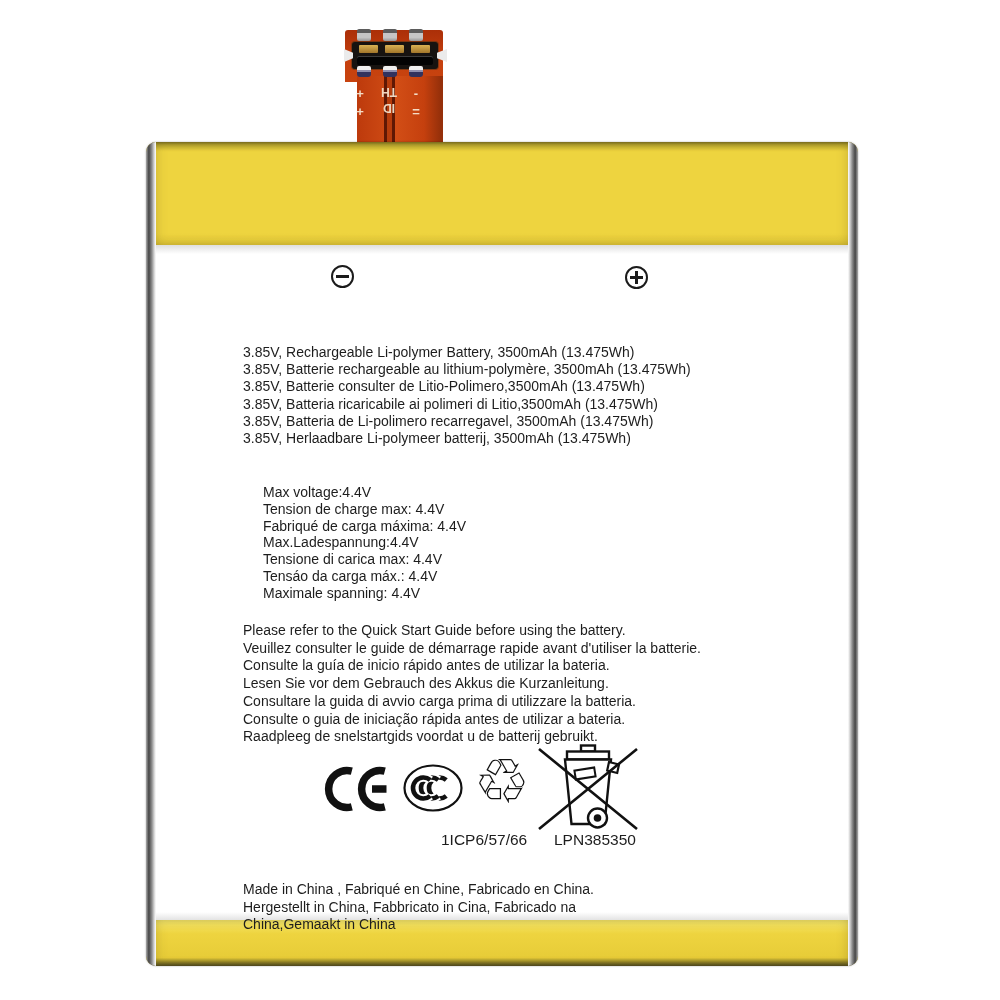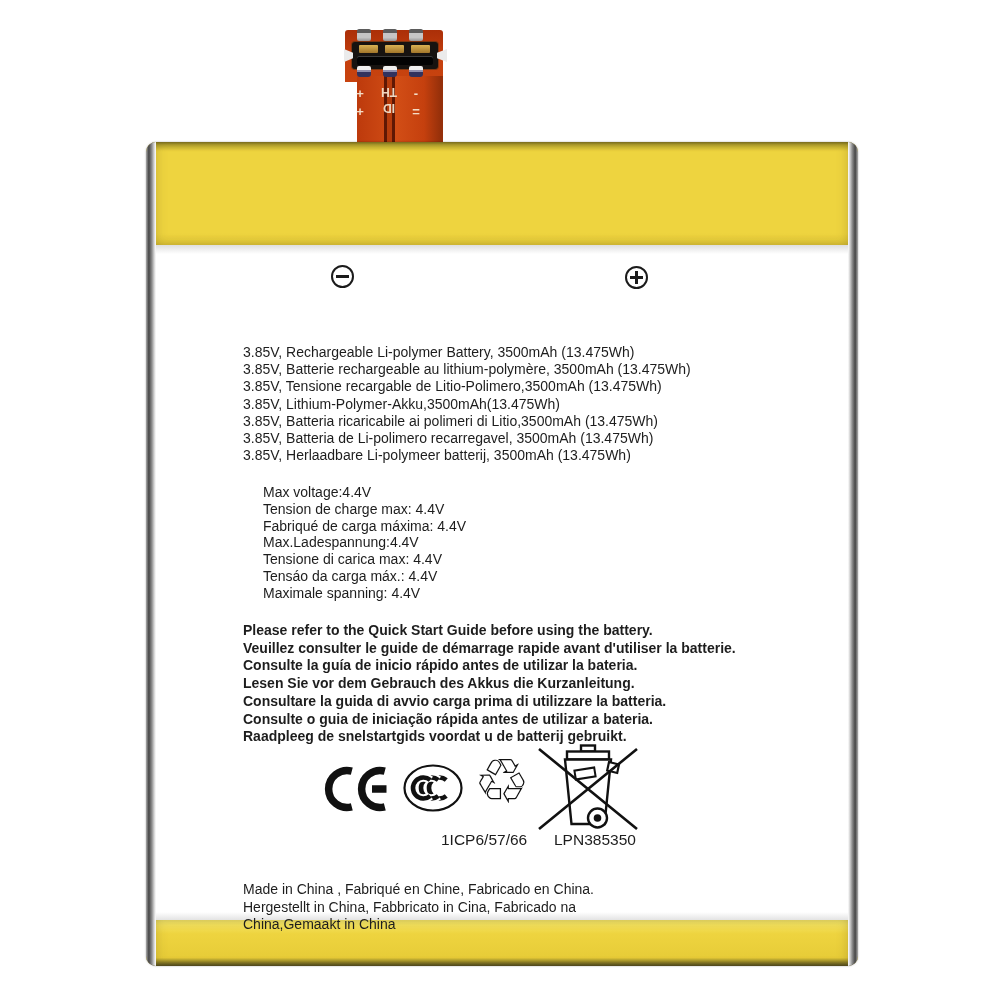--- a/index.html
+++ b/index.html
@@ -55,21 +55,21 @@
     margin-top:-1.2px; background:#1b1b1b; }
   .polarity.plus::after { content:""; position:absolute; top:3px; bottom:3px; left:50%; width:2.4px;
     margin-left:-1.2px; background:#1b1b1b; }
   .pol-minus { left:185px; top:123px; }
   .pol-plus  { left:479px; top:124px; }
 
   
   .tblock { color:#1d1d1d; font-size:14px; }
   .blk-specs  { left:97px; top:202px; line-height:17.2px; }
   .blk-maxv   { left:97px; top:342px; line-height:16.8px;margin-left:20px; }
-  .blk-guide  { left:97px; top:480px; line-height:17.7px;font-weight:bold; }
+  .blk-guide  { left:97px; top:480px; line-height:17.7px; }
   .blk-origin { left:97px; top:711px; line-height:17.6px;margin-top:28px; }
   .code { color:#1d1d1d; font-size:15.5px;margin-left:16px; }
   .code-cell { left:279px; top:689px; }
   .code-part { left:392px; top:689px; }
 
   
   .mark { color:#111; }
   .ce-mark  { left:178px; top:623px; }
   .ccc-mark { left:256px; top:621px; }
   .recycle  { left:328px; top:608px; font-family:"DejaVu Sans",sans-serif; font-size:62px; line-height:64px; }
@@ -117,22 +117,21 @@
     <div class="abs band-bottom"></div>
     <div class="abs edge edge-left"></div>
     <div class="abs edge edge-right"></div>
 
     <div class="abs polarity minus pol-minus"></div>
     <div class="abs polarity plus pol-plus"></div>
 
     <div class="abs tblock blk-specs">
       <div>3.85V, Rechargeable Li-polymer Battery, 3500mAh (13.475Wh)</div>
       <div>3.85V, Batterie rechargeable au lithium-polymère, 3500mAh (13.475Wh)</div>
-      <div>3.85V, Tensione recargable de Litio-Polimero,3500mAh (13.475Wh)</div>
-      <div>3.85V, Lithium-Polymer-Akku,3500mAh(13.475Wh)</div>
+      <div>3.85V, Batterie consulter de Litio-Polimero,3500mAh (13.475Wh)</div>
       <div>3.85V, Batteria ricaricabile ai polimeri di Litio,3500mAh (13.475Wh)</div>
       <div>3.85V, Batteria de Li-polimero recarregavel, 3500mAh (13.475Wh)</div>
       <div>3.85V, Herlaadbare Li-polymeer batterij, 3500mAh (13.475Wh)</div>
     </div>
 
     <div class="abs tblock blk-maxv">
       <div>Max voltage:4.4V</div>
       <div>Tension de charge max: 4.4V</div>
       <div>Fabriqué de carga máxima: 4.4V</div>
       <div>Max.Ladespannung:4.4V</div>

